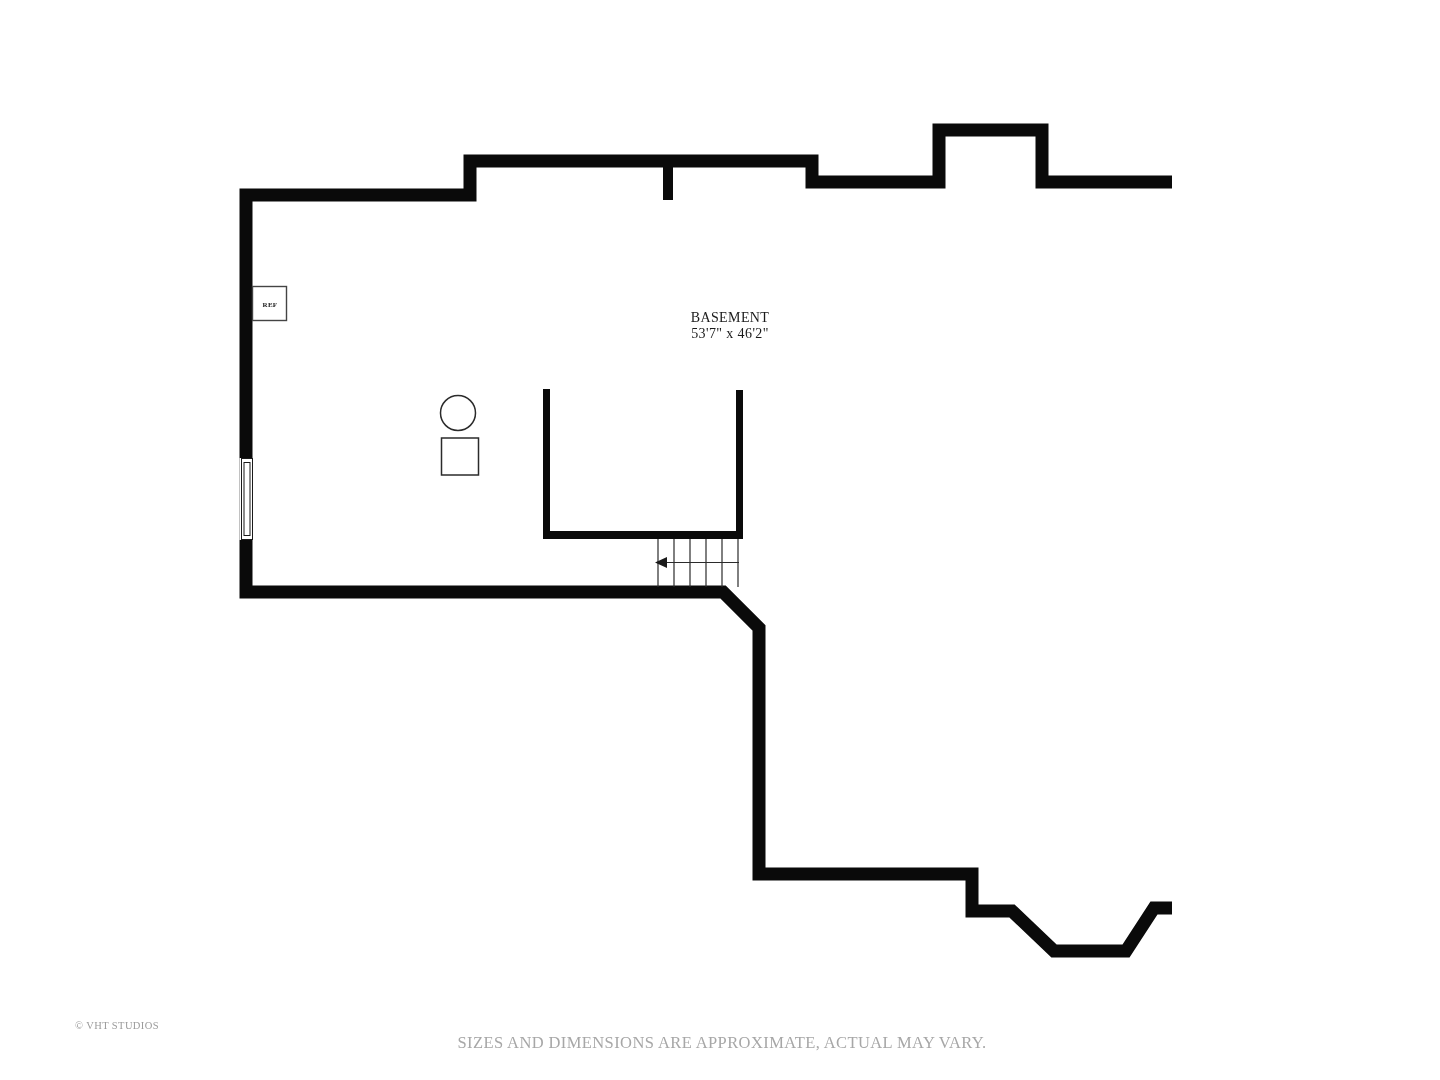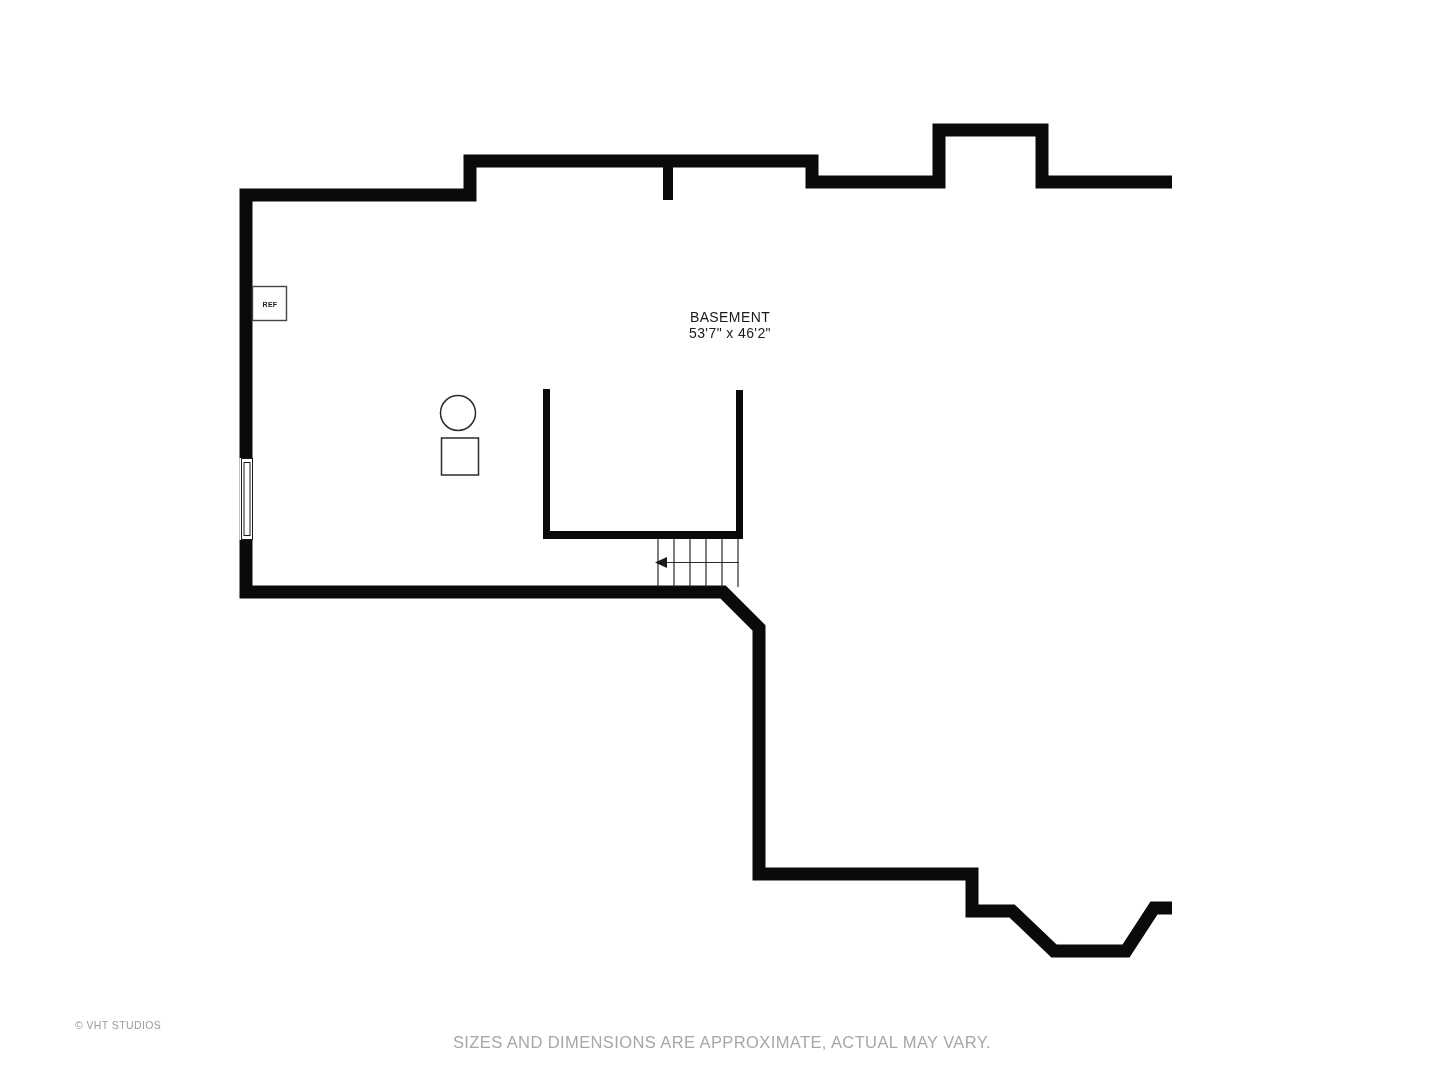--- a/index.html
+++ b/index.html
@@ -6,21 +6,21 @@
     margin: 0;
     padding: 0;
     background: #ffffff;
   }
   .page {
     position: relative;
     width: 1172px;
     height: 1080px;
     background: #ffffff;
     overflow: hidden;
-    font-family: Liberation Sans, sans-serif;
+    font-family: Liberation Serif, serif;
   }
   svg { display: block; }
   .wall {
     stroke: #0a0a0a;
     fill: none;
     stroke-linejoin: miter;
   }
   .thinline {
     stroke: #2b2b2b;
     stroke-width: 1.2;

